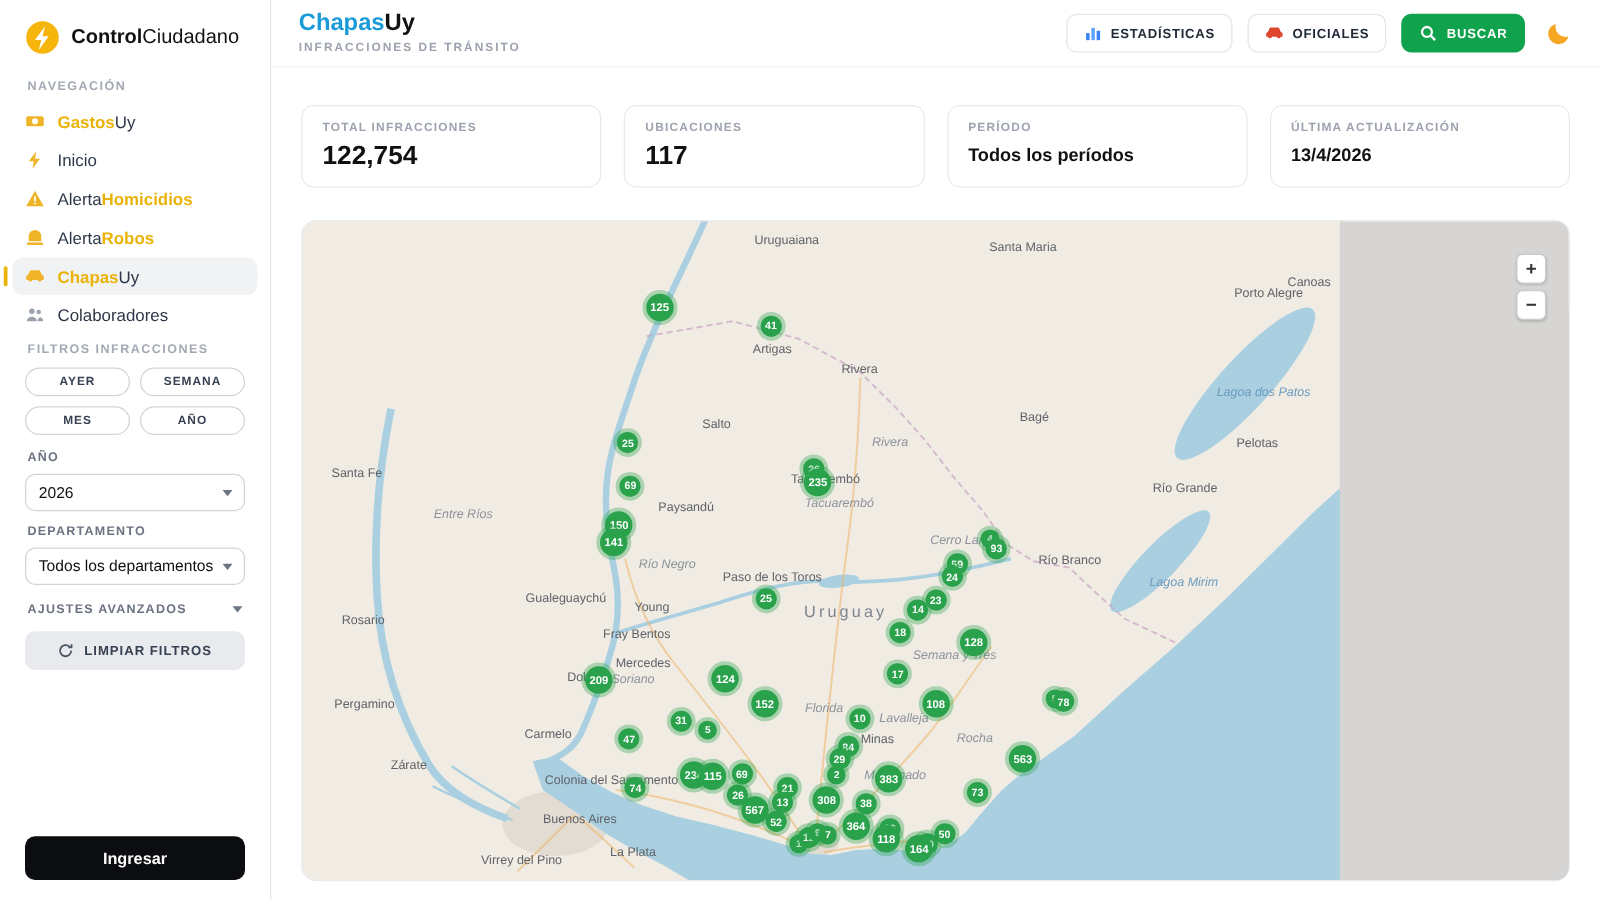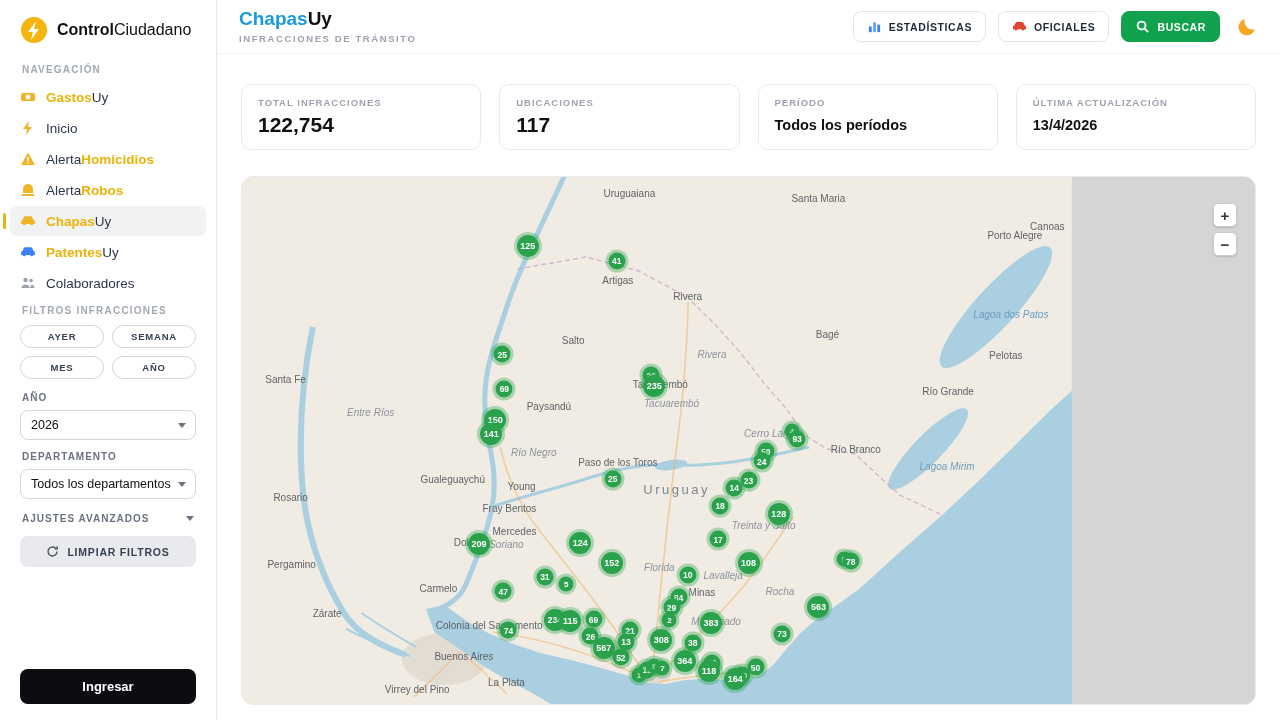--- a/index.html
+++ b/index.html
@@ -118,28 +118,20 @@
           </span>
     <span class="nav-text"><span>Alerta</span><span class="acc">Robos</span></span>
   </div>
         <div class="nav-item active">
     <span class="nav-icon">
             <svg viewBox="0 0 16 16">
               <path d="M2.5 7 3.6 4.4C3.9 3.6 4.6 3.2 5.4 3.2h5.2c.8 0 1.5.4 1.8 1.2L13.5 7c1 .2 1.5.9 1.5 1.8V11h-1.6a1.7 1.7 0 0 1-3.3 0H5.9a1.7 1.7 0 0 1-3.3 0H1V8.8C1 7.9 1.5 7.2 2.5 7z" fill="#f0b429"></path>
             </svg>
           </span>
     <span class="nav-text"><span class="acc">Chapas</span><span>Uy</span></span>
-  </div>
-        <div class="nav-item">
-    <span class="nav-icon">
-            <svg viewBox="0 0 16 16">
-              <path d="M2.5 7 3.6 4.4C3.9 3.6 4.6 3.2 5.4 3.2h5.2c.8 0 1.5.4 1.8 1.2L13.5 7c1 .2 1.5.9 1.5 1.8V11h-1.6a1.7 1.7 0 0 1-3.3 0H5.9a1.7 1.7 0 0 1-3.3 0H1V8.8C1 7.9 1.5 7.2 2.5 7z" fill="#3b82f6"></path>
-            </svg>
-          </span>
-    <span class="nav-text"><span class="acc">Patentes</span><span>Uy</span></span>
   </div>
         <div class="nav-item">
     <span class="nav-icon">
             <svg viewBox="0 0 16 16" fill="#9ca3af">
               <circle cx="5.5" cy="5" r="2.2"></circle>
               <circle cx="11" cy="5.5" r="1.8"></circle>
               <path d="M1.5 13c0-2.2 1.8-3.6 4-3.6s4 1.4 4 3.6z"></path>
               <path d="M10 13c.1-1.6.9-2.8 2.2-3.2 1.4.3 2.3 1.5 2.3 3.2z"></path>
             </svg>
           </span>
@@ -289,21 +281,21 @@
           <div class="map-label city" style="left: 30.3%; top: 43.5%;">Paysandú</div>
           <div class="map-label region" style="left: 42.4%; top: 42.9%;">Tacuarembó</div>
           <div class="map-label city" style="left: 69.7%; top: 40.6%;">Río Grande</div>
           <div class="map-label region" style="left: 52.2%; top: 48.6%;">Cerro Largo</div>
           <div class="map-label city" style="left: 60.6%; top: 51.6%;">Río Branco</div>
           <div class="map-label city" style="left: 27.6%; top: 58.6%;">Young</div>
           <div class="map-label city" style="left: 37.1%; top: 54.1%;">Paso de los Toros</div>
           <div class="map-label region" style="left: 28.8%; top: 52.2%;">Río Negro</div>
           <div class="map-label country" style="left: 42.9%; top: 59.2%;">Uruguay</div>
           <div class="map-label water" style="left: 69.6%; top: 54.8%;">Lagoa Mirim</div>
-          <div class="map-label region" style="left: 51.5%; top: 66%;">Treinta y Salto</div>
+          <div class="map-label region" style="left: 51.5%; top: 66%;">Semana y Tres</div>
           <div class="map-label city" style="left: 20.8%; top: 57.3%;">Gualeguaychú</div>
           <div class="map-label city" style="left: 4.8%; top: 60.7%;">Rosario</div>
           <div class="map-label city" style="left: 26.4%; top: 62.8%;">Fray Bentos</div>
           <div class="map-label city" style="left: 26.9%; top: 67.2%;">Mercedes</div>
           <div class="map-label city" style="left: 22.6%; top: 69.3%;">Dolores</div>
           <div class="map-label region" style="left: 26.1%; top: 69.6%;">Soriano</div>
           <div class="map-label city" style="left: 4.9%; top: 73.4%;">Pergamino</div>
           <div class="map-label region" style="left: 41.2%; top: 74%;">Florida</div>
           <div class="map-label region" style="left: 47.5%; top: 75.5%;">Lavalleja</div>
           <div class="map-label city" style="left: 45.4%; top: 78.7%;">Minas</div>

